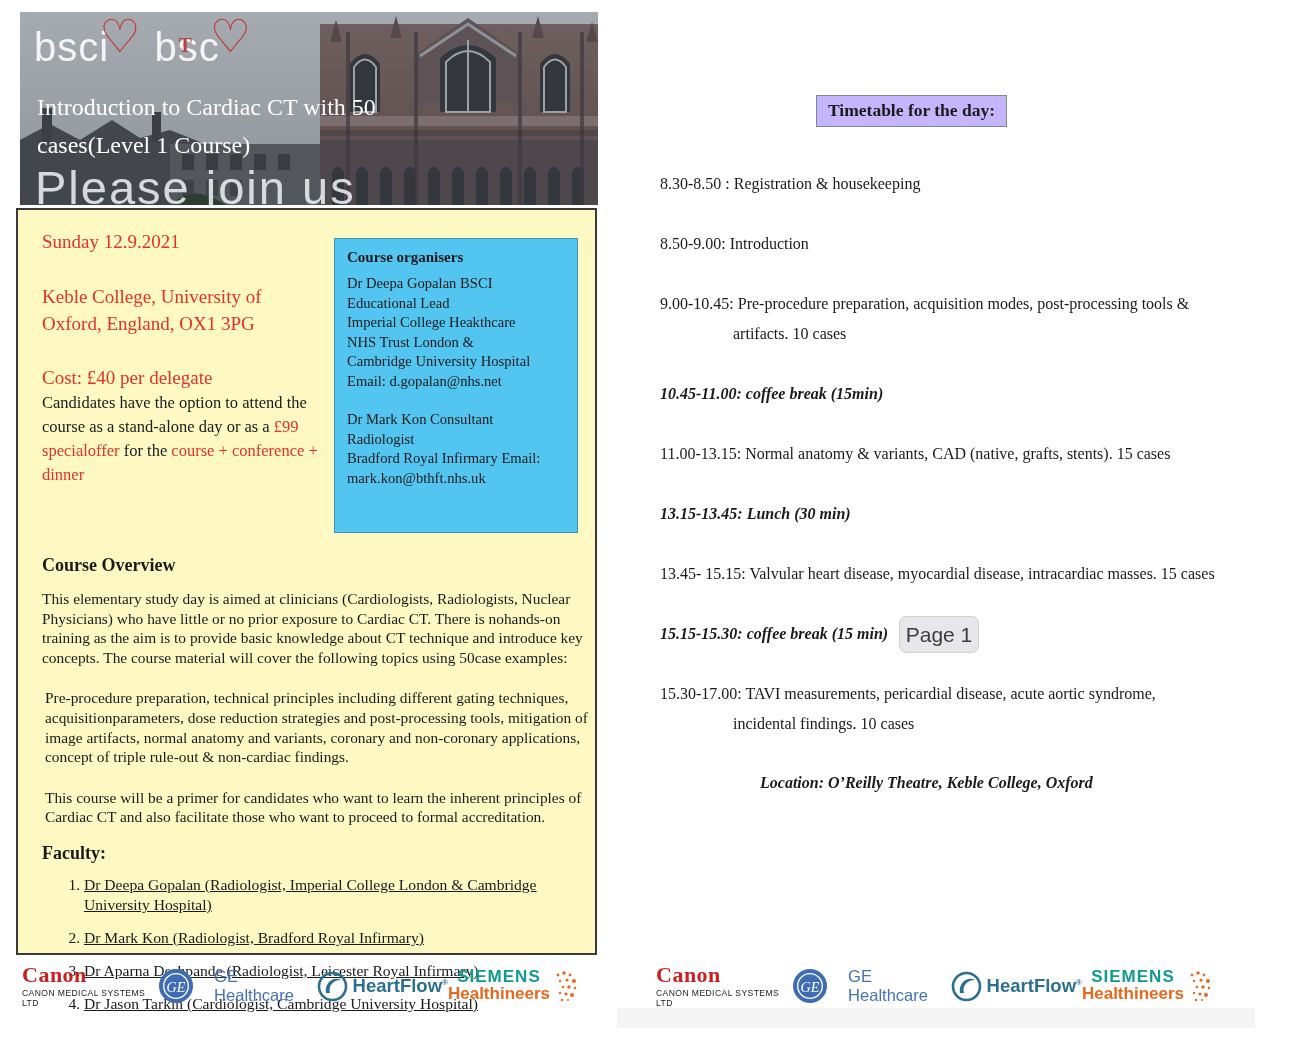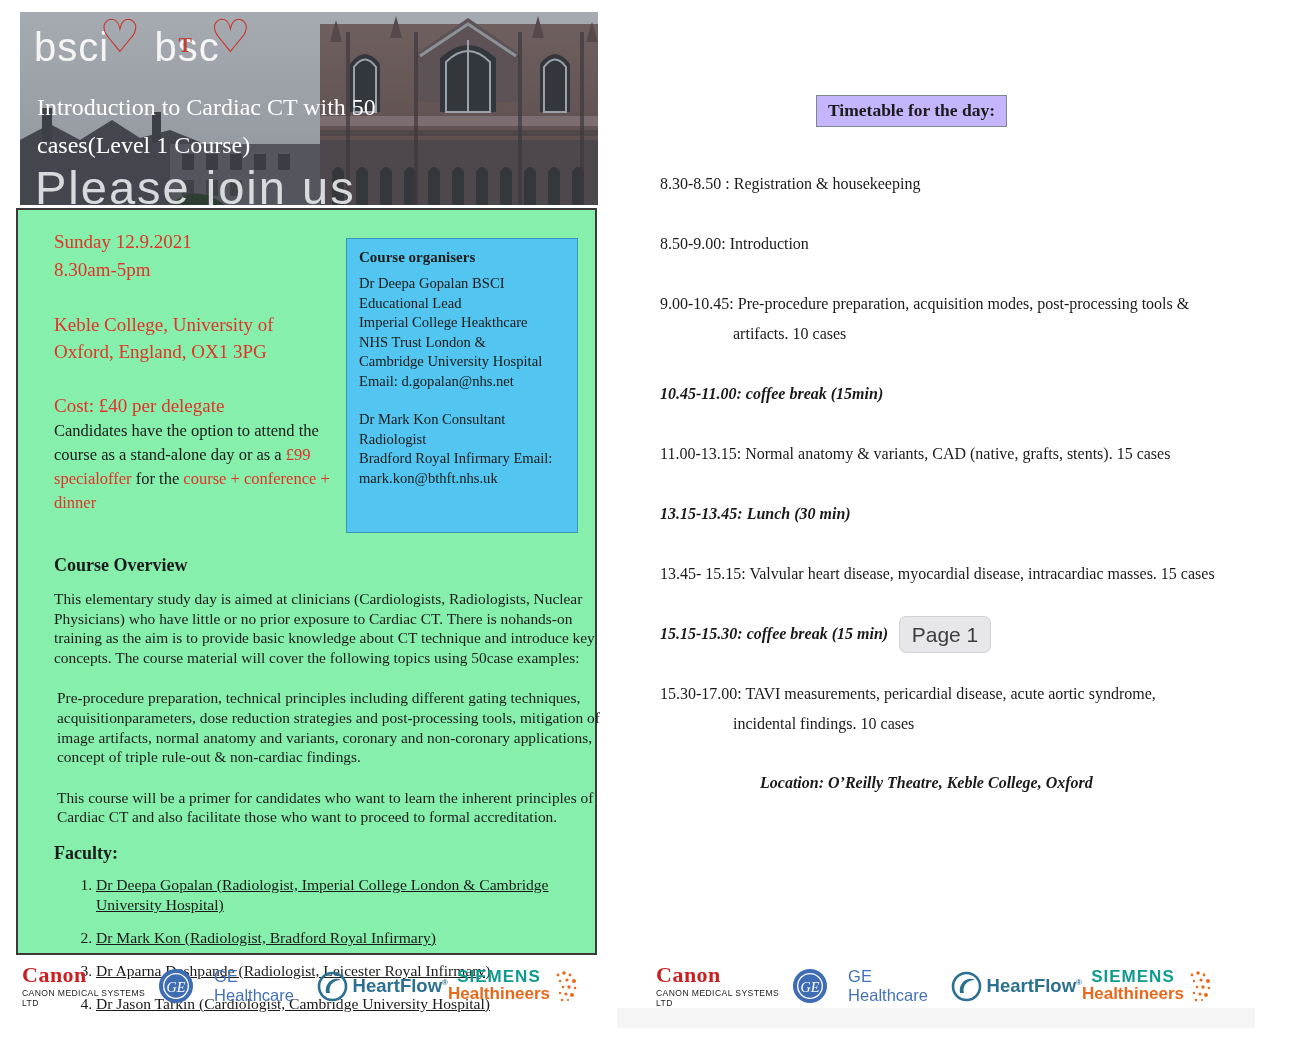--- a/index.html
+++ b/index.html
@@ -16,21 +16,21 @@
   .heart { color:#c5352e; font-size:46px; line-height:40px; margin-left:-10px; position:relative; top:-2px; font-family:"DejaVu Sans", sans-serif; }
   .heart-mark { position:absolute; color:#b8423c; font-size:20px; font-weight:bold; left:24px; top:16px; font-family:"Liberation Serif", serif; }
   .hero-title { position:absolute; left:17px; top:76px; width:440px; color:#ffffff;
                 font-size:24px; line-height:38px; font-weight:500; }
   .hero-tagline { position:absolute; left:15px; top:148px; color:rgba(228,230,232,0.92);
                   font-family:"Liberation Sans", sans-serif; font-weight:100;
                   font-size:47px; letter-spacing:2px; }
 
   
   .content-box { left:16px; top:208px; width:581px; height:747px;
-                 border:2px solid #3a3a3a; background:#86efac; padding:18px 17px 0 36px; }
+                 border:2px solid #3a3a3a; background:#fef9c3; padding:18px 17px 0 24px; }
   .red { color:#e33228; }
   .date-block { font-size:19px; line-height:28px; }
   .top-row { display:flex; }
   .left-col { width:300px; }
   .venue { margin-top:27px; font-size:19px; line-height:27px; width:280px; }
   .cost-line { margin-top:30px; font-size:19px; }
   .cost-detail { margin-top:2px; font-size:16.5px; line-height:24px; width:292px; }
   .org-box { margin-left:auto; margin-top:10px; width:252px; height:295px;
              background:#52c5f0; border:1px solid #3d95ba; padding:10px 12px; }
   .org-heading { font-weight:bold; font-size:15px; margin-bottom:8px; }
@@ -47,21 +47,21 @@
   .right-page { left:620px; top:95px; width:680px; }
   .tt-title-box { display:inline-block; margin-left:196px; background:#c4b5fd;
                   border:1px solid #7f8890; padding:4px 11px 5px;
                   font-weight:bold; font-size:17.5px; }
   .tt-items { margin-top:47px; margin-left:40px; }
   .tt-item { font-size:16px; line-height:20px; margin-bottom:40px; }
   .tt-item.emph { font-weight:bold; font-style:italic; }
   .tt-line2 { margin-top:10px; padding-left:73px; }
   .tt-location { margin-left:100px; margin-top:38px; font-weight:bold; font-style:italic; font-size:16px; }
 
-  .page-badge { left:899px; top:616px; width:92px; height:37px; background:#e7e7e9;
+  .page-badge { left:899px; top:616px; width:80px; height:37px; background:#e7e7e9;
                 border:1px solid #d2d2d5; border-radius:7px; display:flex; align-items:center;
                 justify-content:center; font-family:"Liberation Sans", sans-serif;
                 font-size:21px; color:#3d3d40; }
   .bottom-strip { left:617px; top:1008px; width:638px; height:20px; background:#f5f5f6; }
 
   
   .sponsor-row { display:flex; align-items:center; justify-content:space-between;
                  width:556px; height:52px; }
   .sponsor-row.left { left:22px; top:960px; }
   .sponsor-row.right { left:656px; top:960px; }
@@ -177,21 +177,20 @@
     <div>cases(Level 1 Course)</div>
   </div>
   <div class="hero-tagline">Please join us</div>
 </div>
 
 <div class="abs content-box">
   <div class="top-row">
     <div class="left-col">
       <div class="date-block red">
         <div>Sunday 12.9.2021</div>
-        <div>8.30am-5pm</div>
       </div>
       <div class="venue red">Keble College, University of Oxford, England, OX1 3PG</div>
       <div class="cost-line red">Cost: £40 per delegate</div>
       <div class="cost-detail"><span>Candidates have the option to attend the course as a stand-alone day or as a </span><span class="red">£99 specialoffer</span><span> for the </span><span class="red">course + conference + dinner</span></div>
     </div>
     <div class="org-box">
       <div class="org-heading">Course organisers</div>
       <div>
           <div class="org-block">
             <div class="org-line">Dr Deepa Gopalan BSCI</div>

